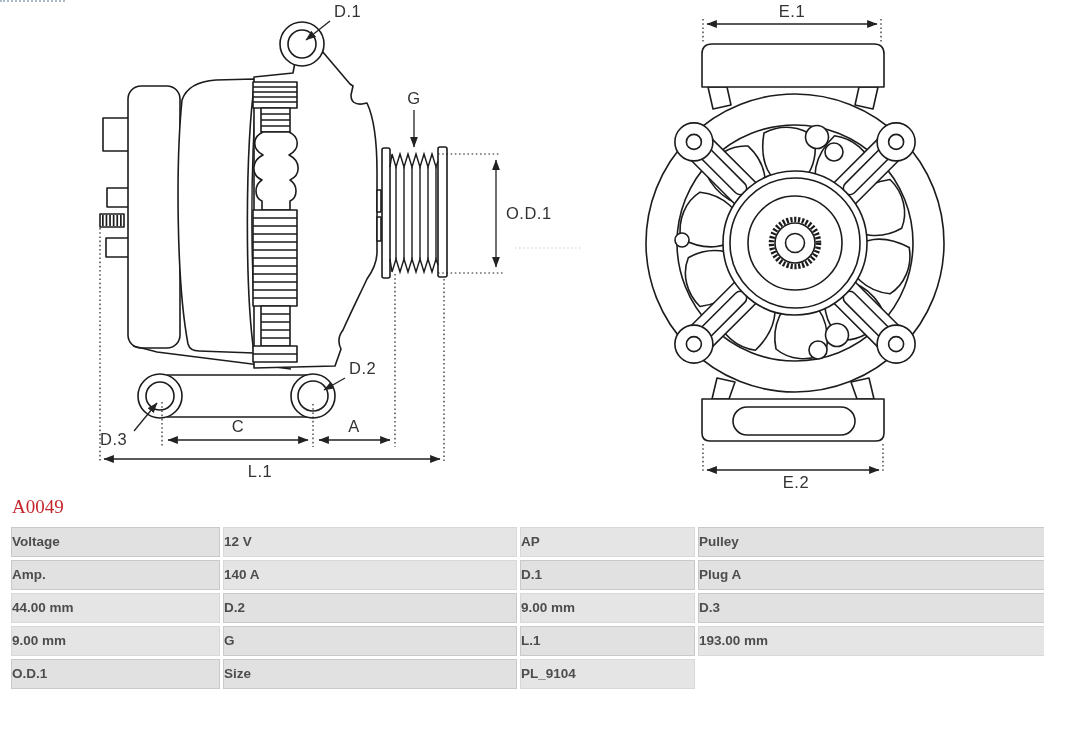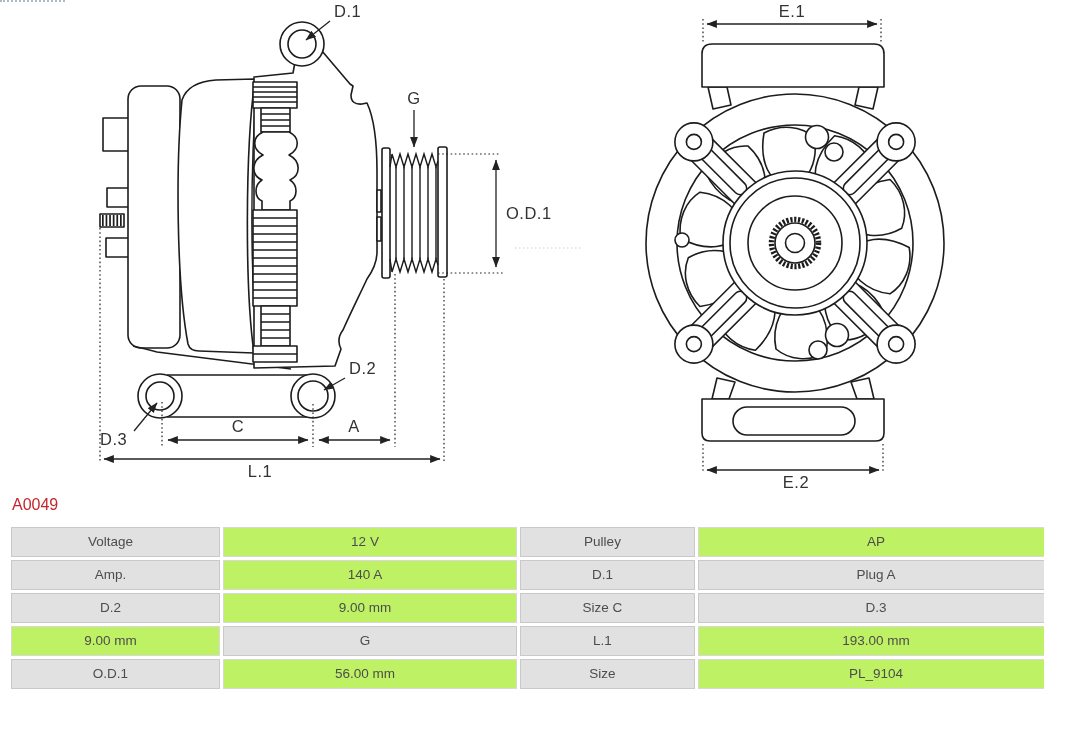--- a/index.html
+++ b/index.html
@@ -11,29 +11,29 @@
   
   .ln{fill:#fff;stroke:#1c1c1c;stroke-width:1.6;stroke-linejoin:round;stroke-linecap:round;}
   .nf{fill:none;}
   .dtl{fill:none;stroke:#1c1c1c;stroke-width:1.4;}
   .dim{fill:none;stroke:#222;stroke-width:1.3;}
   .dot{fill:none;stroke:#222;stroke-width:1.2;stroke-dasharray:1.6 2.6;}
   .faint{fill:none;stroke:#d3d0c9;stroke-width:1.2;stroke-dasharray:1.5 2.5;}
   .lbl{font:16.5px "Liberation Sans",sans-serif;fill:#333;stroke:none;letter-spacing:.5px;}
   .gear{fill:none;stroke:#1c1c1c;stroke-width:5.5;stroke-dasharray:2.2 1.7;}
   
-  #part-number{position:absolute;left:12px;top:496px;font-size:16px;color:#c5262d;}
+  #part-number{position:absolute;left:12px;top:496px;font-size:19px;color:#c5262d;font-family:Liberation Serif, serif;}
   
   #spec-table{position:absolute;left:11px;top:527px;display:grid;
       grid-template-columns:209px 294px 175px 366px;grid-auto-rows:30px;gap:3px;
       font-size:13.5px;color:#4d4d4d;}
-  .cell{box-sizing:border-box;line-height:28px;text-align:center;padding-right:10px;
-      white-space:nowrap;overflow:hidden;}
+  .cell{box-sizing:border-box;line-height:28px;text-align:left;padding-right:10px;
+      white-space:nowrap;overflow:hidden;font-weight:bold;}
   .cell.lab{background:#e1e1e1;border:1px solid #c9c9c9;}
-  .cell.val{background:#bef264;border:1px solid #d8d8d8;}
+  .cell.val{background:#e5e5e5;border:1px solid #d8d8d8;}
 </style>
 </head>
 <body>
 
 <div id="page">
   <div id="tl-artifact"></div>
 
   <div id="diagram-wrap">
   <svg width="1080" height="495" viewBox="0 0 1080 495" xmlns="http://www.w3.org/2000/svg">
     <defs>
@@ -244,37 +244,36 @@
       </g>
     </g>
   </svg>
   </div>
 
   <div id="part-number">A0049</div>
 
   <div id="spec-table">
     <div class="cell lab">Voltage</div>
     <div class="cell val">12 V</div>
+    <div class="cell val">AP</div>
     <div class="cell lab">Pulley</div>
-    <div class="cell val">AP</div>
 
     <div class="cell lab">Amp.</div>
     <div class="cell val">140 A</div>
     <div class="cell lab">D.1</div>
 
     <div class="cell lab">Plug A</div>
+    <div class="cell val">44.00 mm</div>
     <div class="cell lab">D.2</div>
     <div class="cell val">9.00 mm</div>
 
-    <div class="cell lab">Size C</div>
     <div class="cell lab">D.3</div>
     <div class="cell val">9.00 mm</div>
 
     <div class="cell lab">G</div>
     <div class="cell lab">L.1</div>
     <div class="cell val">193.00 mm</div>
 
     <div class="cell lab">O.D.1</div>
-    <div class="cell val">56.00 mm</div>
     <div class="cell lab">Size</div>
     <div class="cell val">PL_9104</div>
   </div>
 </div>
 
 </body></html>

